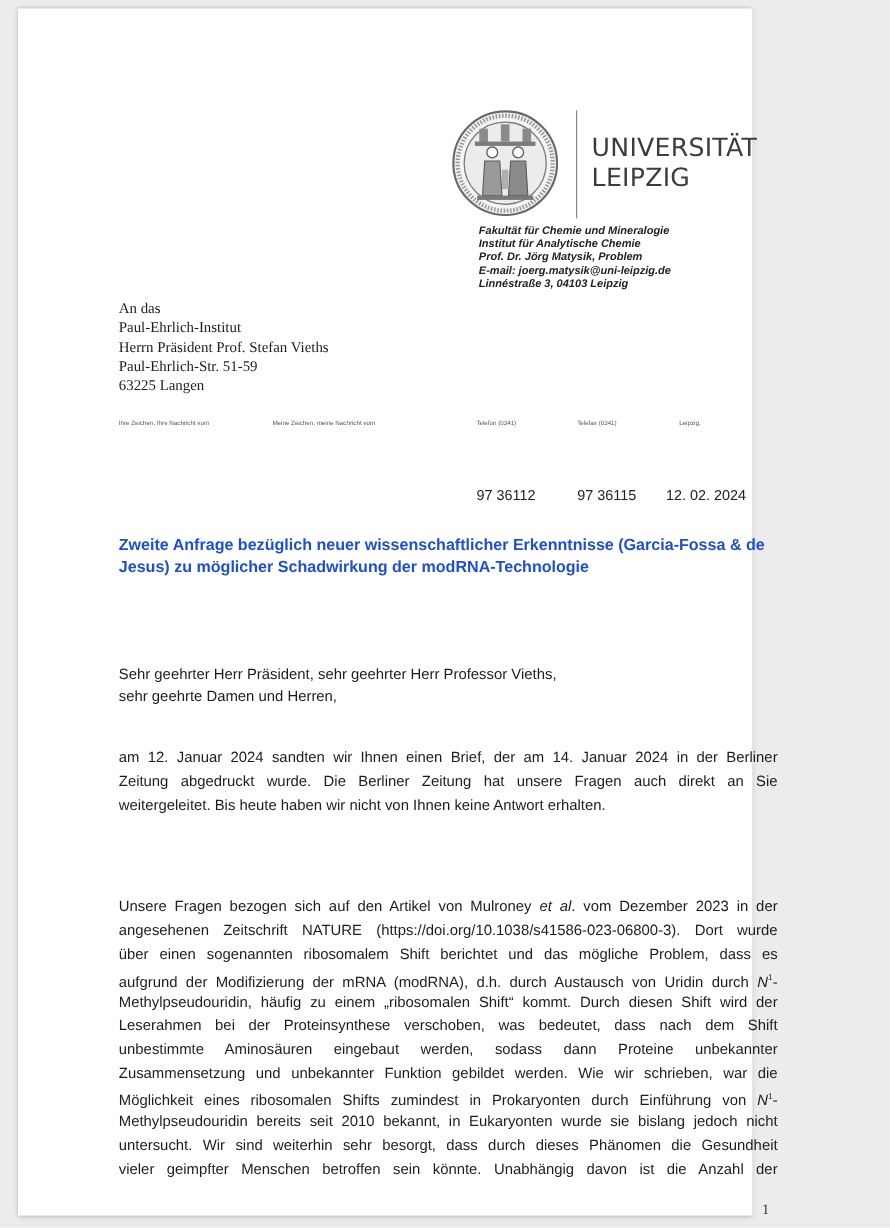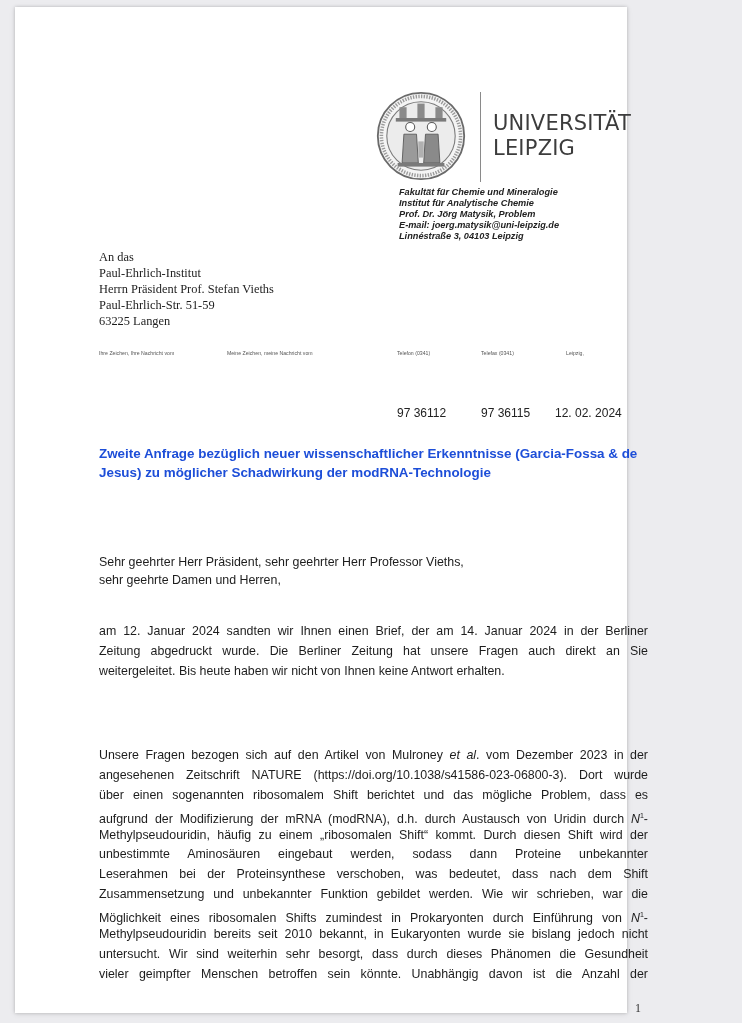--- a/index.html
+++ b/index.html
@@ -148,22 +148,22 @@
     <span class="line">Zeitung abgedruckt wurde. Die Berliner Zeitung hat unsere Fragen auch direkt an Sie</span>
     <span class="line last">weitergeleitet. Bis heute haben wir nicht von Ihnen keine Antwort erhalten.</span>
   </div>
 
   <div class="para para-2">
     <span class="line"><span>Unsere Fragen bezogen sich auf den Artikel von Mulroney </span><i>et al</i><span>. vom Dezember 2023 in der</span></span>
     <span class="line">angesehenen Zeitschrift NATURE (https://doi.org/10.1038/s41586-023-06800-3). Dort wurde</span>
     <span class="line">über einen sogenannten ribosomalem Shift berichtet und das mögliche Problem, dass es</span>
     <span class="line"><span>aufgrund der Modifizierung der mRNA (modRNA), d.h. durch Austausch von Uridin durch </span><i>N</i><sup style="font-size:7px">1</sup><span>-</span></span>
     <span class="line">Methylpseudouridin, häufig zu einem „ribosomalen Shift“ kommt. Durch diesen Shift wird der</span>
+    <span class="line">Leserahmen bei der Proteinsynthese verschoben, was bedeutet, dass nach dem Shift</span>
     <span class="line">unbestimmte Aminosäuren eingebaut werden, sodass dann Proteine unbekannter</span>
-    <span class="line">Leserahmen bei der Proteinsynthese verschoben, was bedeutet, dass nach dem Shift</span>
     <span class="line">Zusammensetzung und unbekannter Funktion gebildet werden. Wie wir schrieben, war die</span>
     <span class="line"><span>Möglichkeit eines ribosomalen Shifts zumindest in Prokaryonten durch Einführung von </span><i>N</i><sup style="font-size:7px">1</sup><span>-</span></span>
     <span class="line">Methylpseudouridin bereits seit 2010 bekannt, in Eukaryonten wurde sie bislang jedoch nicht</span>
     <span class="line">untersucht. Wir sind weiterhin sehr besorgt, dass durch dieses Phänomen die Gesundheit</span>
     <span class="line">vieler geimpfter Menschen betroffen sein könnte. Unabhängig davon ist die Anzahl der</span>
   </div>
 
   <div class="page-number">1</div>
 </div>
 

